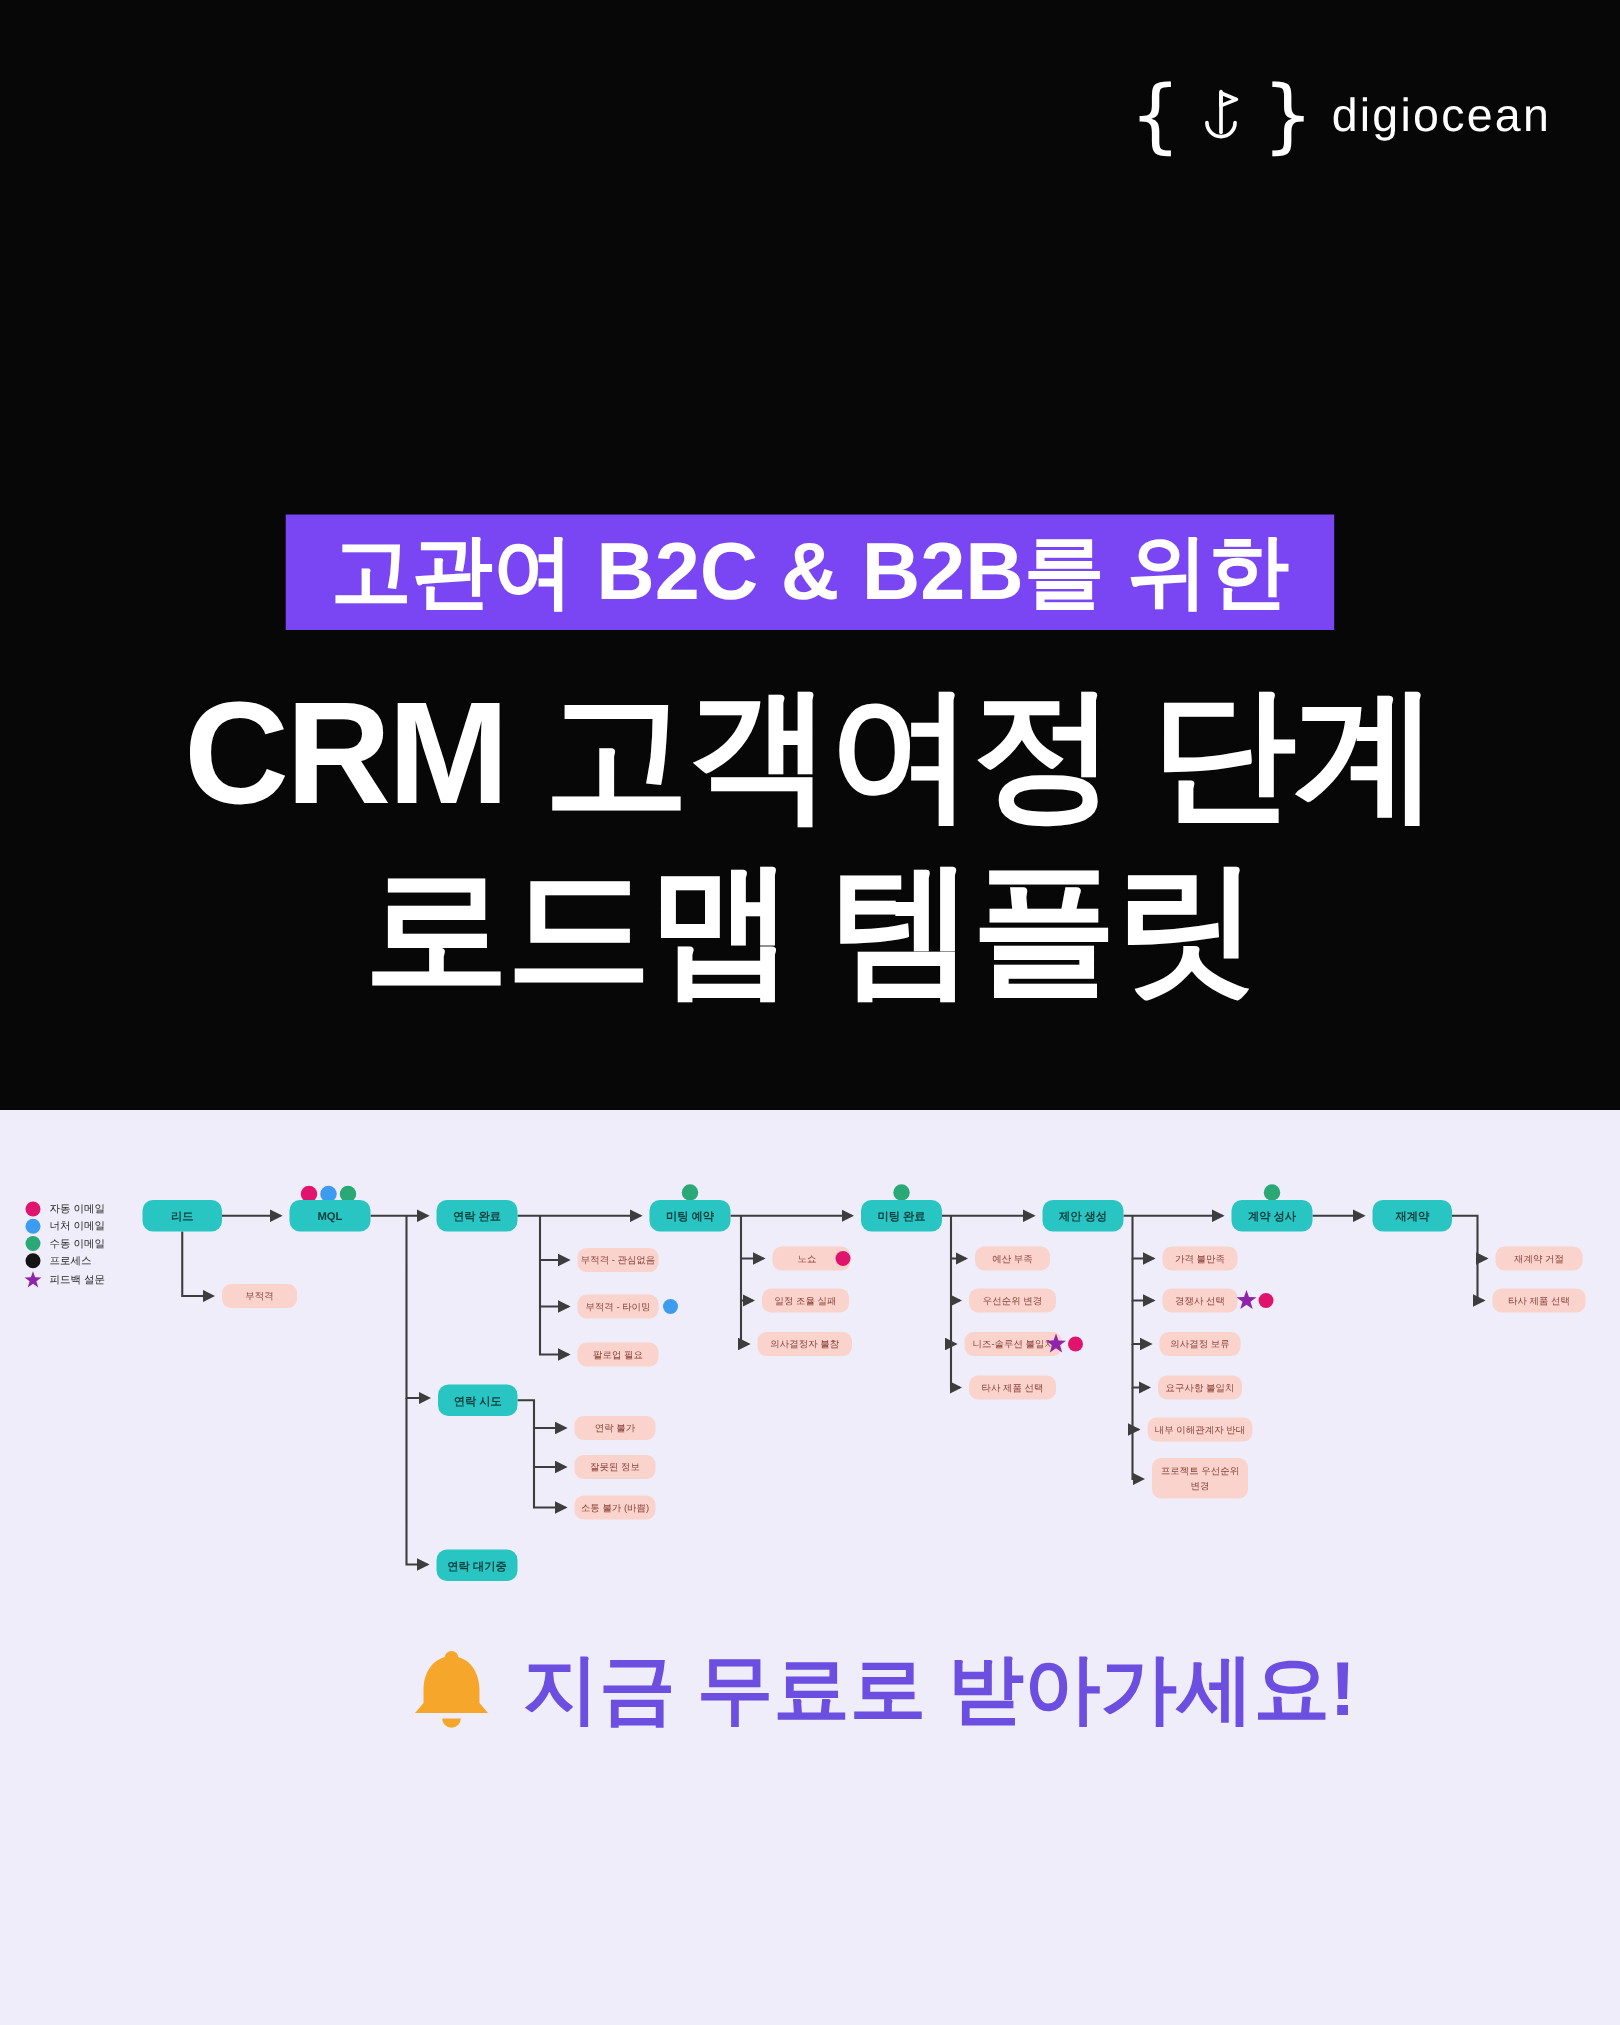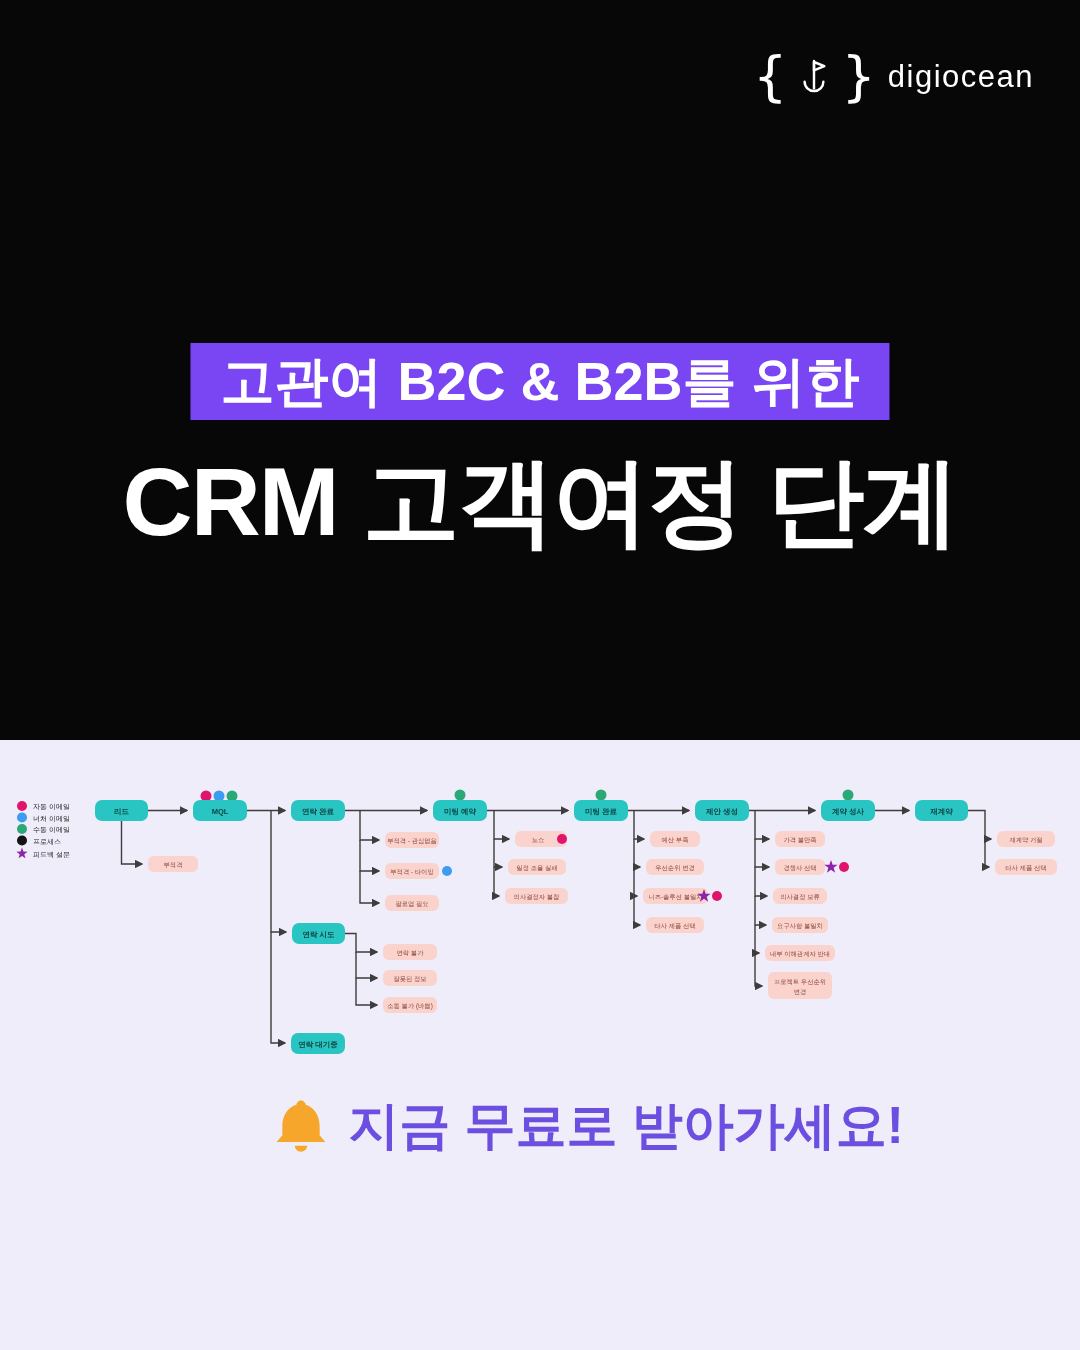--- a/index.html
+++ b/index.html
@@ -43,20 +43,21 @@
           <path d="M16 6 L27 10.5 L16 15 Z"></path>
           <path d="M6 27 A10 10 0 0 0 26 27"></path>
         </g>
       </svg>
       <span class="brace">}</span>
       <span class="word">digiocean</span>
     </div>
     <div class="eyebrow">고관여 B2C &amp; B2B를 위한</div>
     <h1 class="title">
       <span>CRM 고객여정 단계</span><br>
+      <span>로드맵 템플릿</span>
     </h1>
   </header>
 
   <section class="board">
     <svg class="diagram" width="1080" height="345" viewBox="0 0 1080 345">
       <defs>
         <marker id="ah" markerWidth="6" markerHeight="6" refX="5" refY="3" orient="auto">
           <path d="M0 0 L6 3 L0 6 Z" fill="#3d3d3d"></path>
         </marker>
         <path id="star" d="M0 -7 L1.65 -2.27 L6.66 -2.16 L2.66 0.87 L4.11 5.66 L0 2.8 L-4.11 5.66 L-2.66 0.87 L-6.66 -2.16 L-1.65 -2.27 Z"></path>

